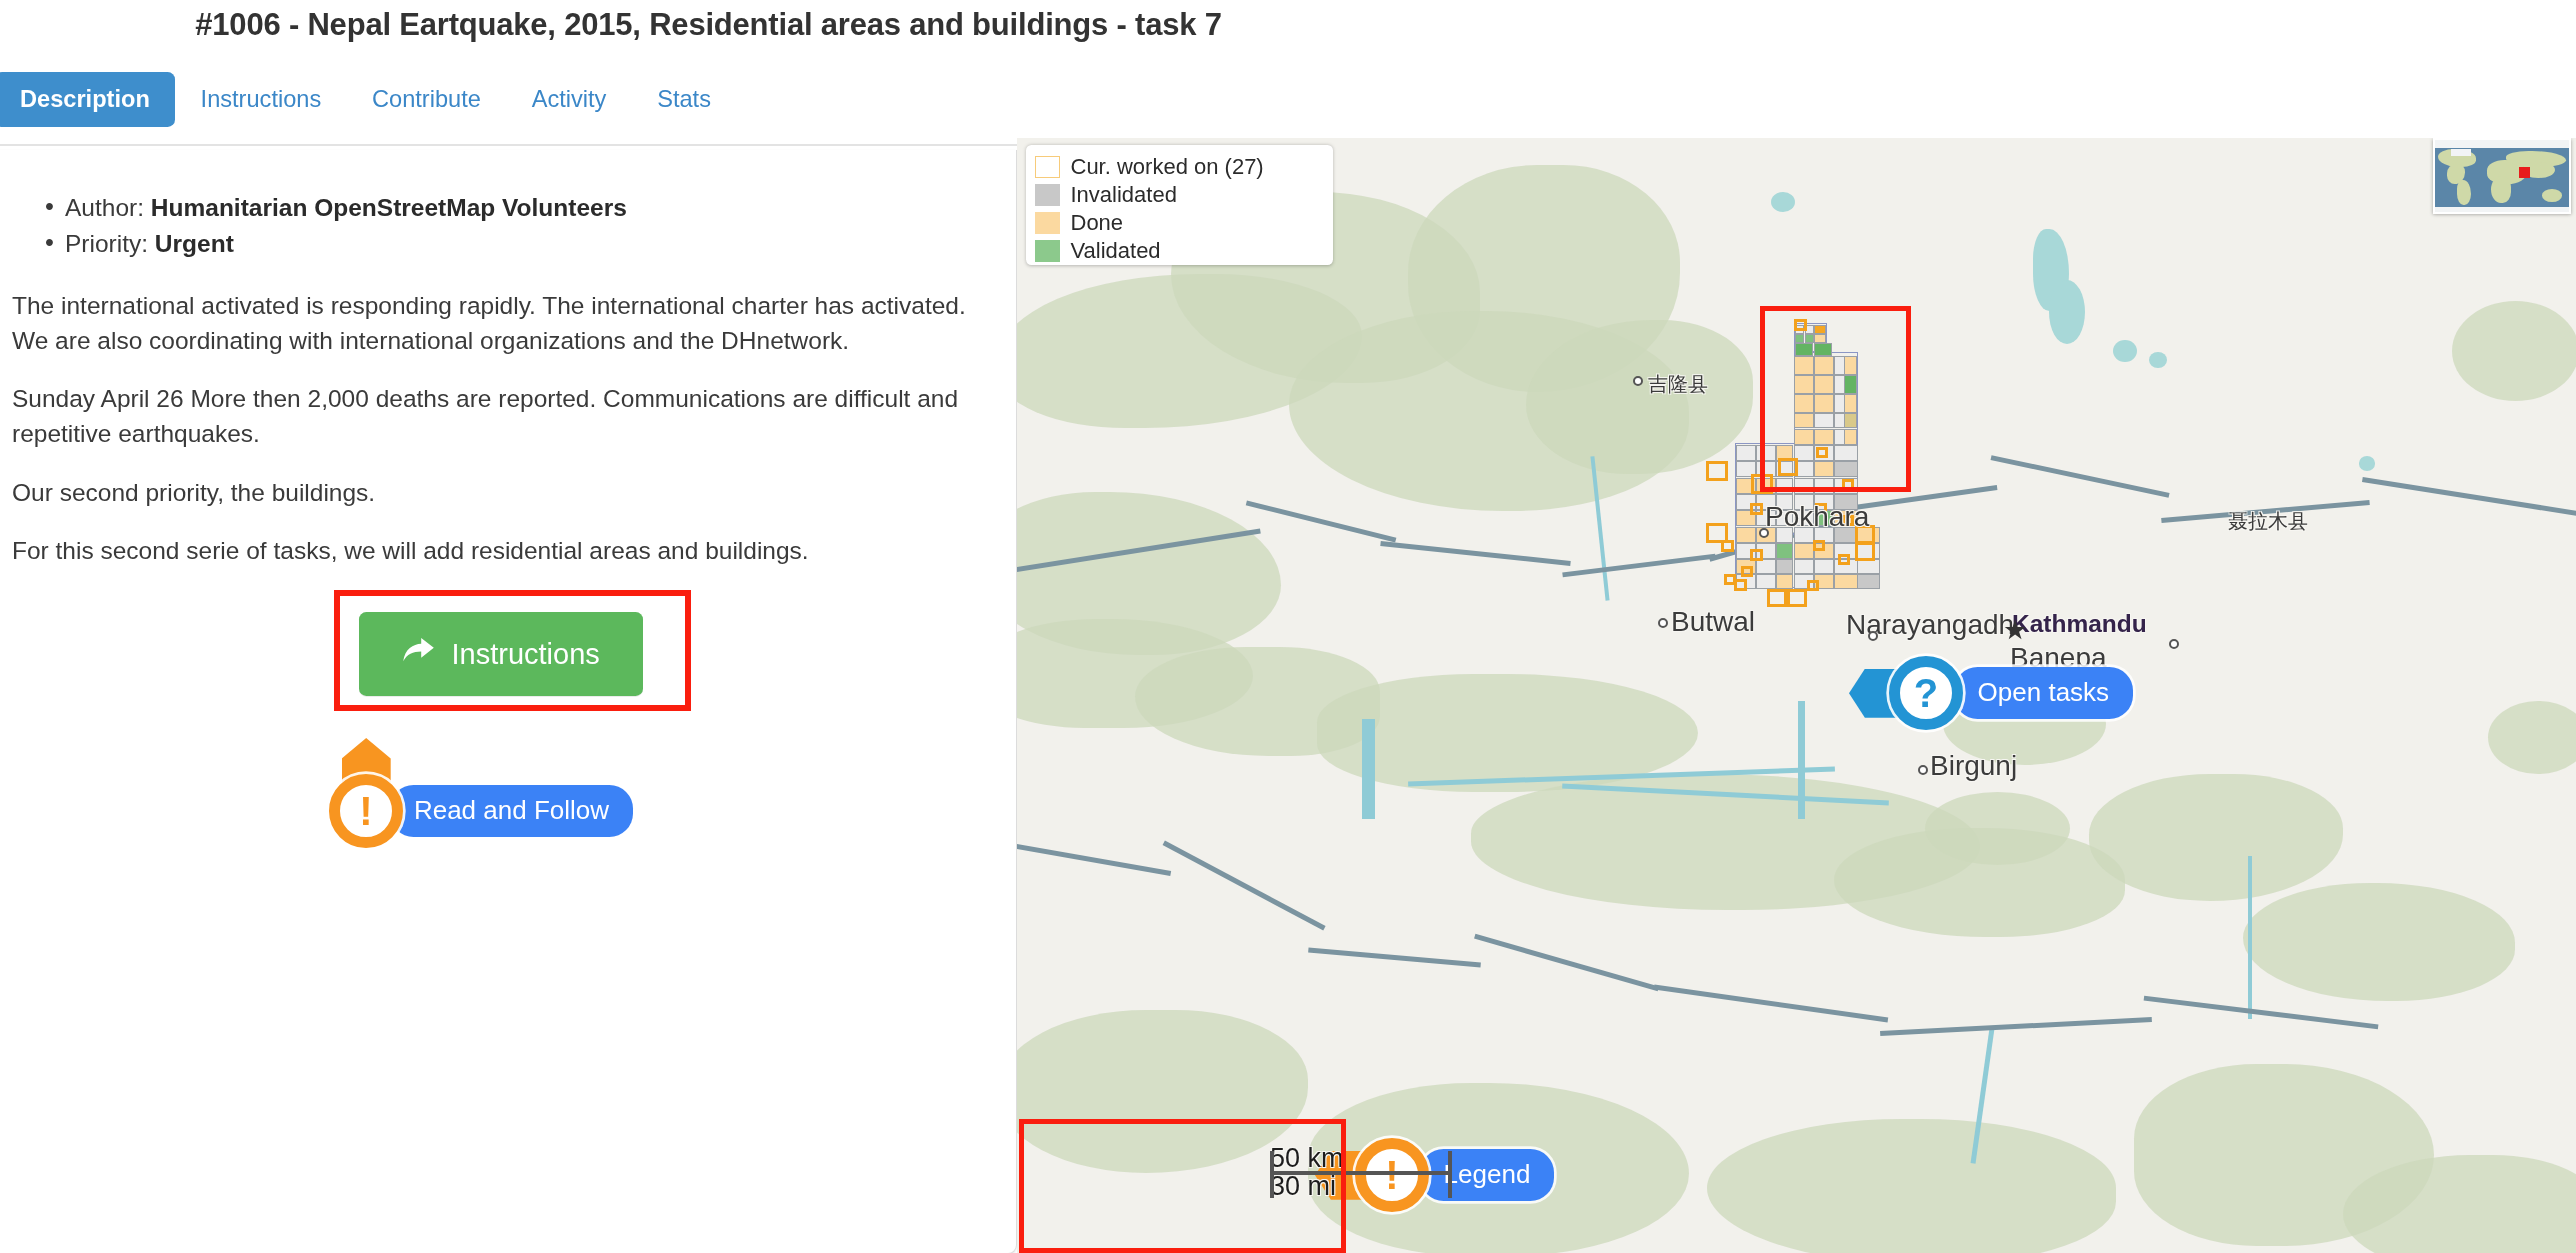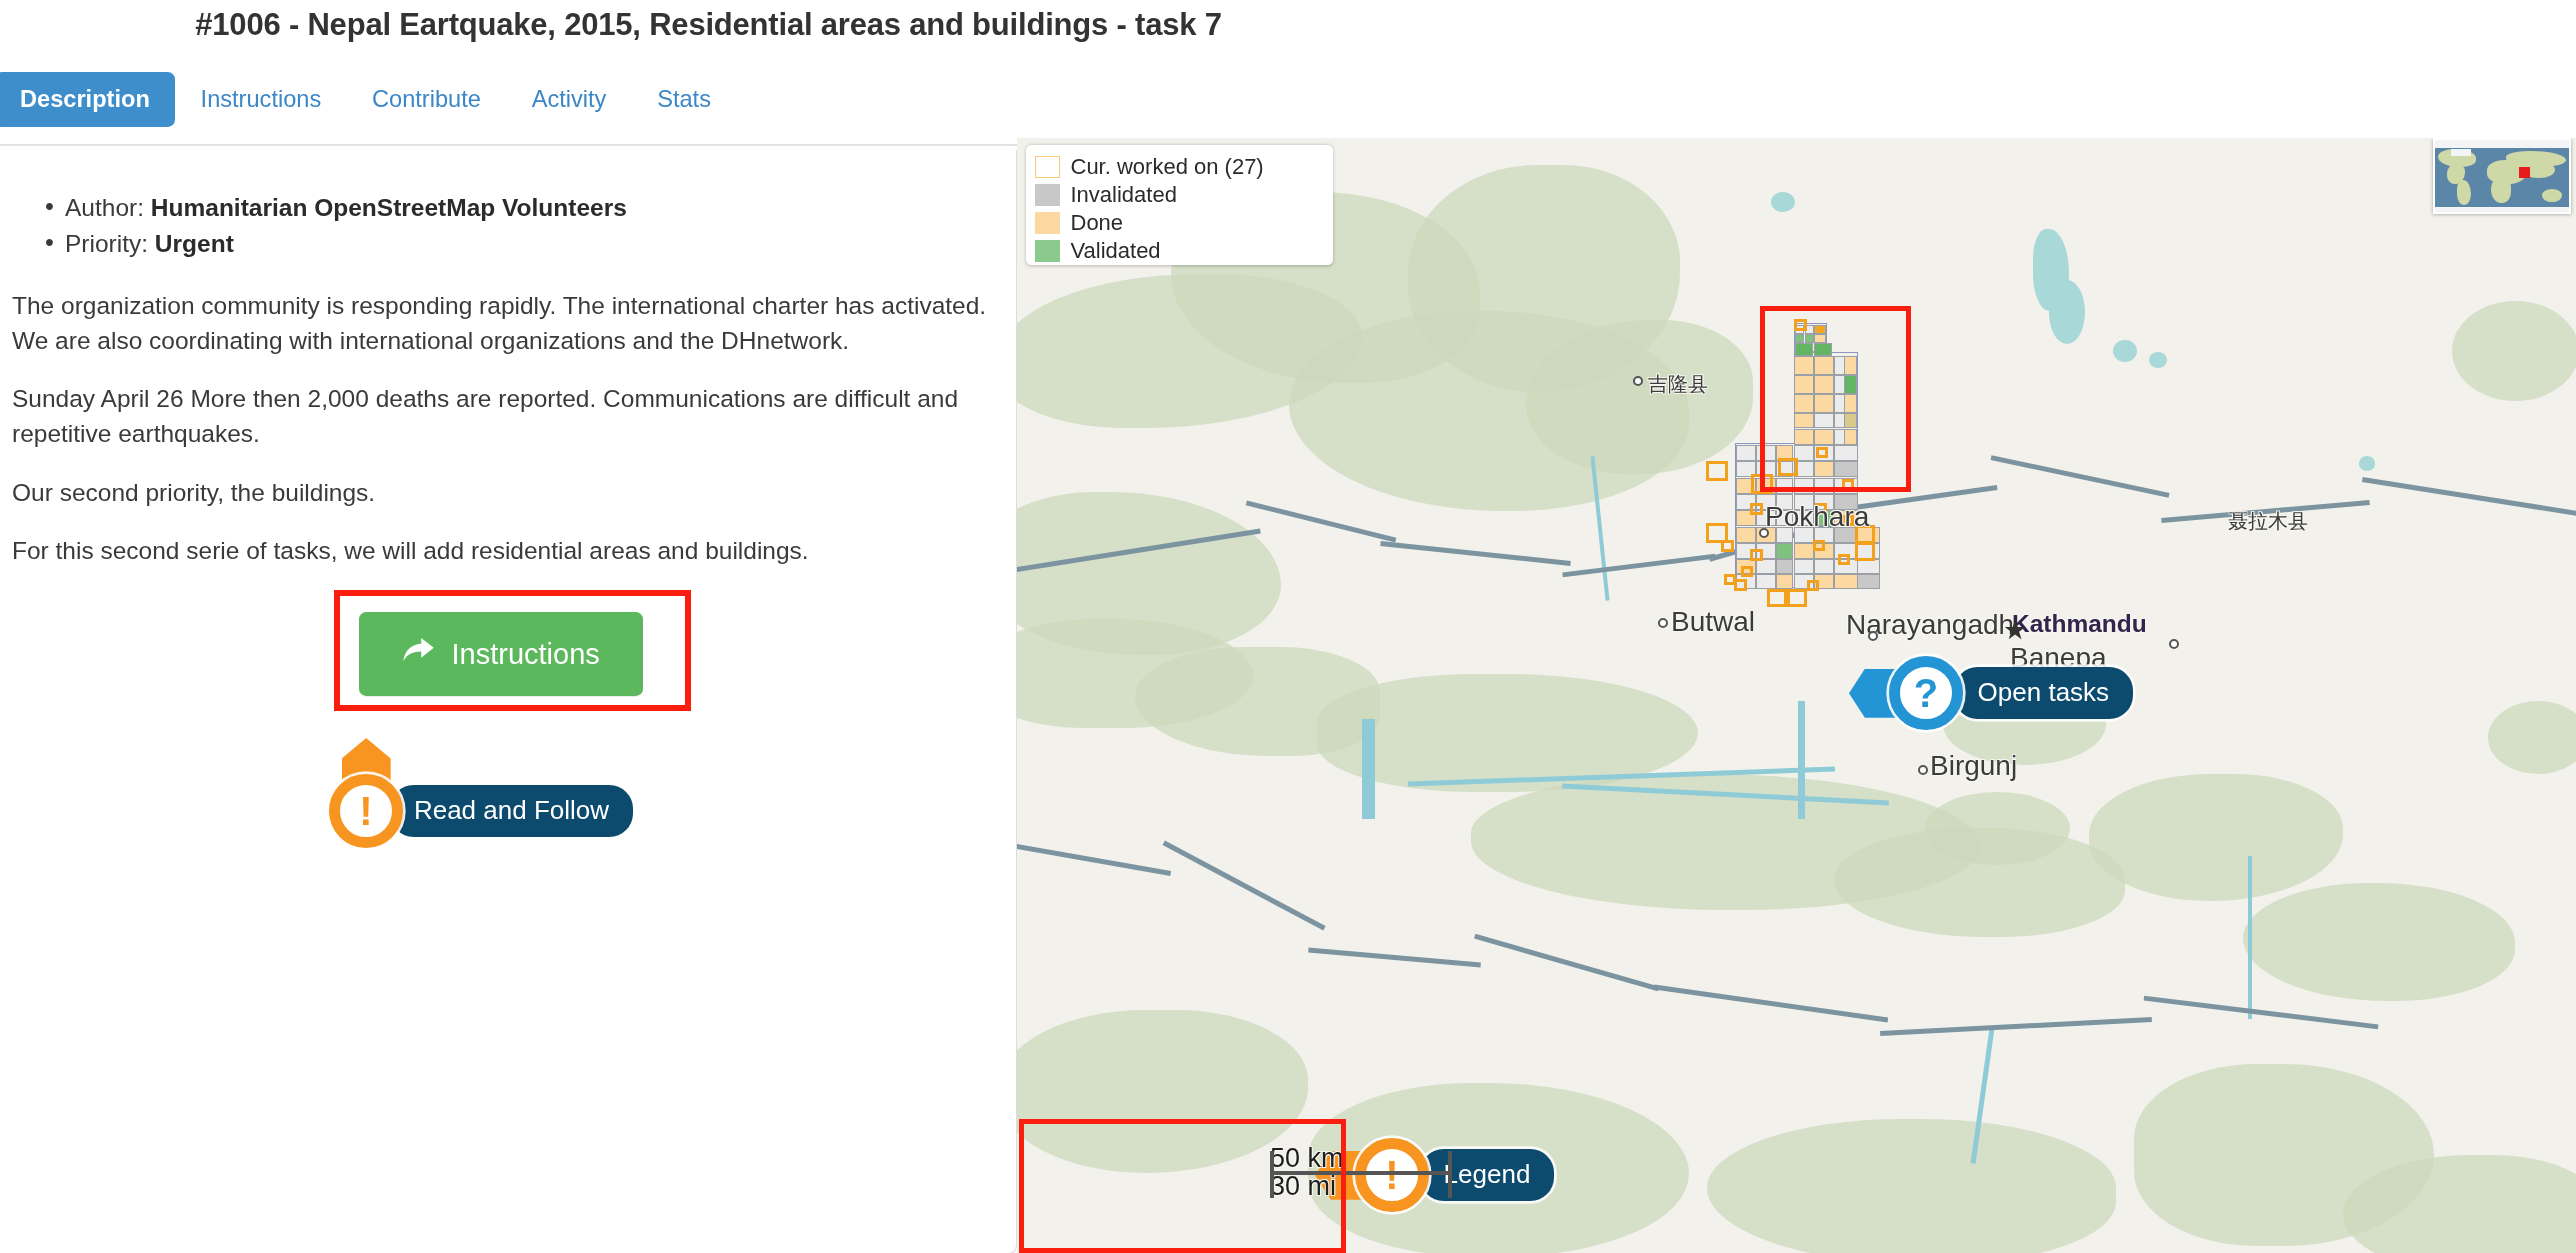--- a/index.html
+++ b/index.html
@@ -88,21 +88,21 @@
     display: flex; align-items: center; justify-content: center; gap: 16.3px;
     font-family: "Liberation Sans", sans-serif;
     cursor: pointer;
     box-shadow: 0 0.9px 0 rgba(0,0,0,0.08);
   }
   .arrow-share { display:block; }
 
   
   .callout { position: absolute; display: flex; align-items: center; }
   .callout-bubble {
-    background: #0c4a6e; color: #ffffff;
+    background: #3b82f6; color: #ffffff;
     border-radius: 23.6px;
     font-size: 26px; font-weight: 500;
     padding: 11px 23.6px 12.7px 23.6px;
     white-space: nowrap;
     box-shadow: 0 0 0 2.7px rgba(255,255,255,0.85);
     line-height: 1.1;
   }
   .marker {
     position: relative; width: 74px; height: 74px;
     flex: 0 0 74px;
@@ -270,21 +270,21 @@
       <li>
         <span>Author:</span>
         <b>Humanitarian OpenStreetMap Volunteers</b>
       </li>
       <li>
         <span>Priority:</span>
         <b>Urgent</b>
       </li>
     </ul>
 
-    <p class="para first">The organization community is responding rapidly. The international charter has activated. We are also coordinating with international organizations and the DHnetwork.</p>
+    <p class="para first">The international activated is responding rapidly. The international charter has activated. We are also coordinating with international organizations and the DHnetwork.</p>
     <p class="para">Sunday April 26 More then 2,000 deaths are reported. Communications are difficult and repetitive earthquakes.</p>
     <p class="para">Our second priority, the buildings.</p>
     <p class="para">For this second serie of tasks, we will add residential areas and buildings.</p>
   </div>
 
   <div class="instr-wrap">
     <button class="btn-instructions">
       <span class="arrow-share">
         <svg width="33" height="27" viewBox="0 0 36 30">
           <path d="M1 27 C3 13 12 8 21 7.5 L21 1 L35 12 L21 23 L21 16 C12 16 5 19 1 27 Z" fill="#ffffff"></path>

